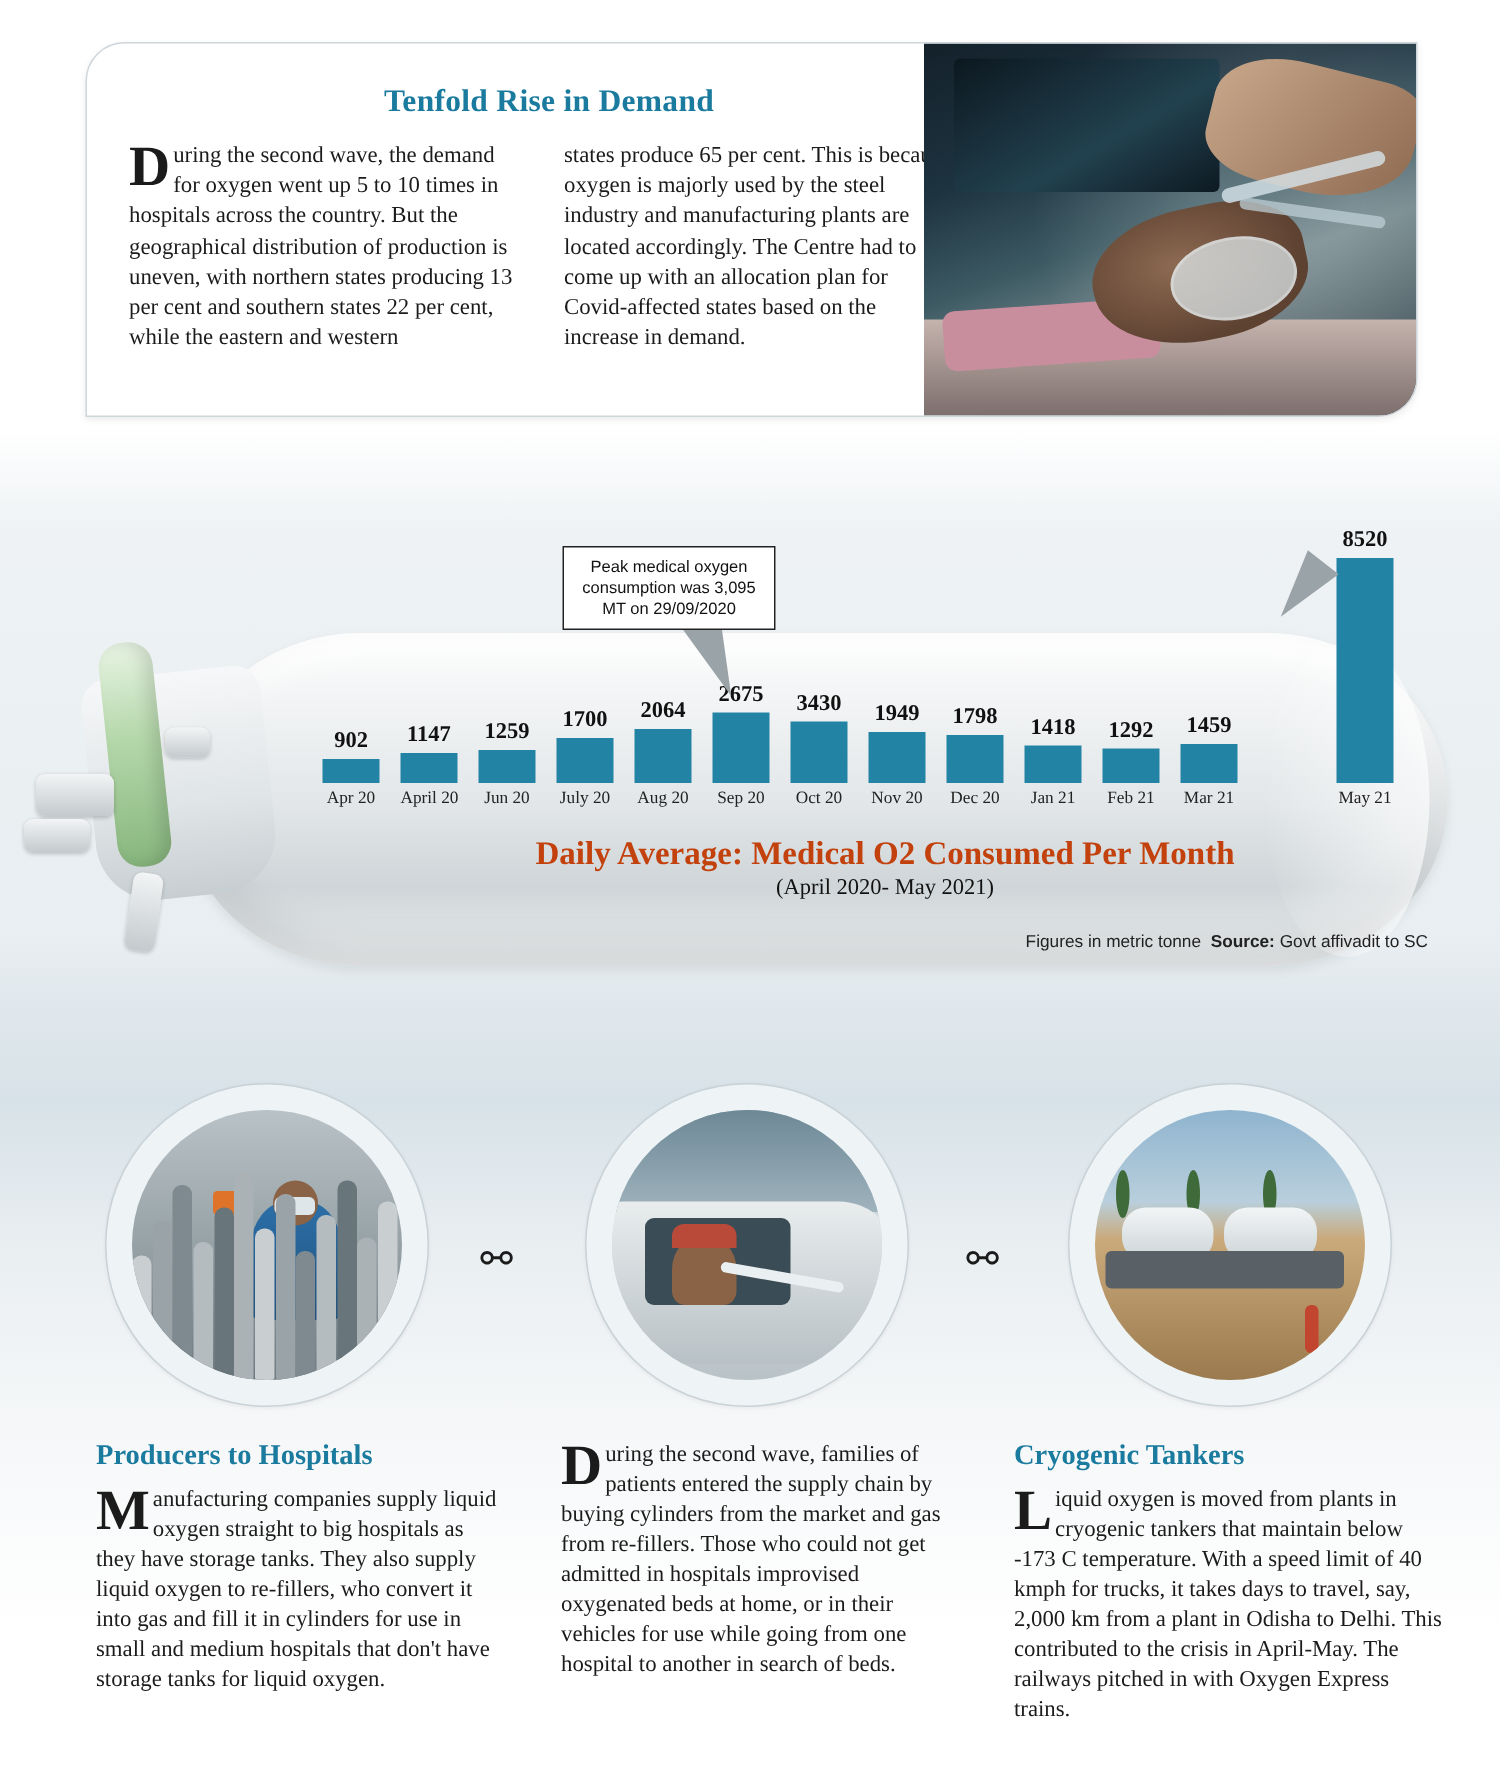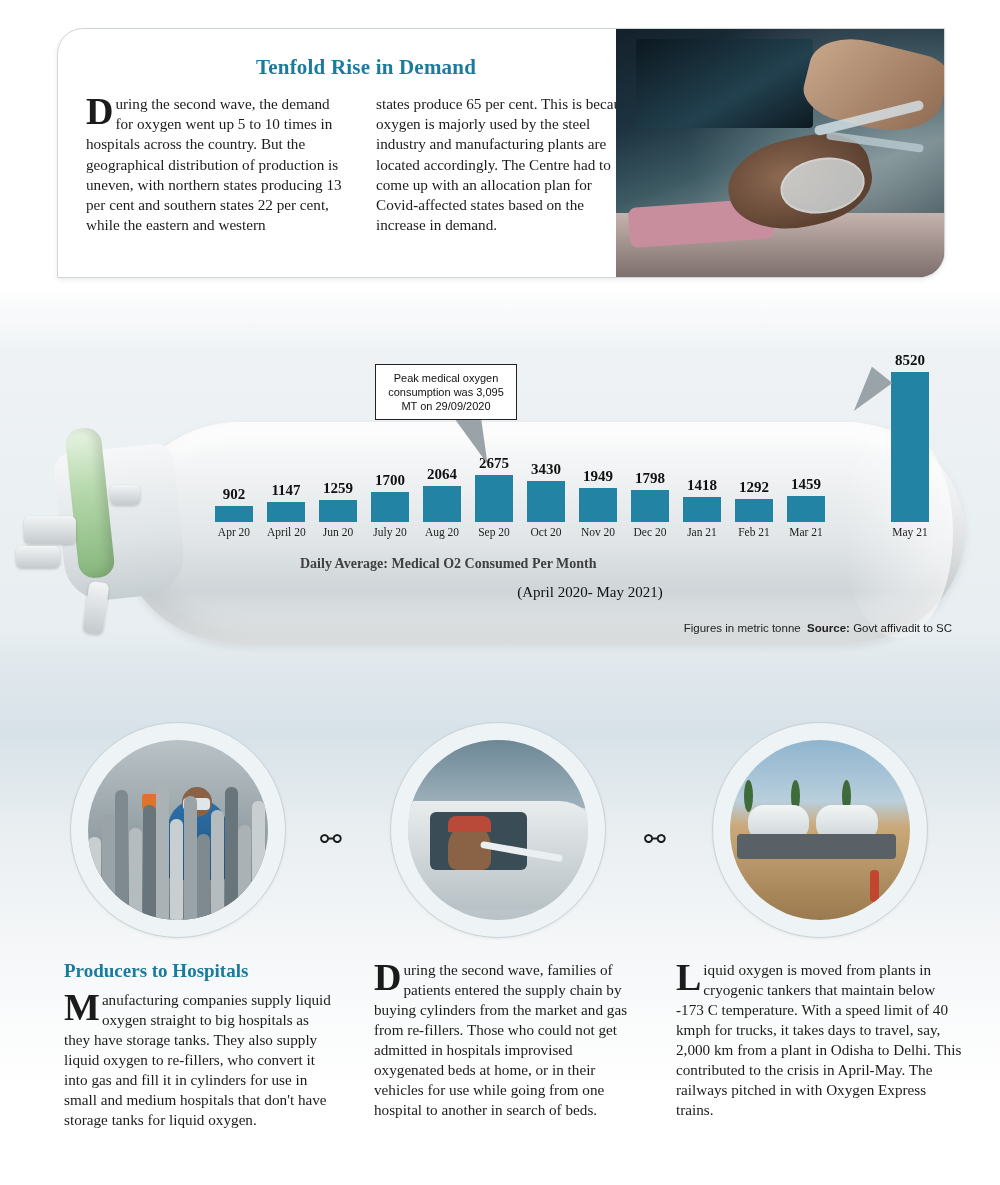--- a/index.html
+++ b/index.html
@@ -82,22 +82,22 @@
     position:absolute;background:#fff;border:1px solid #222;padding:6px 9px;
     font-family:"Liberation Sans",sans-serif;font-size:11px;line-height:1.28;color:#111;text-align:center;
   }
   .c1{left:375px;top:64px;width:122px;}
   .c2{left:735px;top:30px;width:128px;}
   .arrow{position:absolute;width:0;height:0;}
   .a1{left:463px;top:110px;border-left:14px solid transparent;border-right:14px solid transparent;border-top:56px solid #9aa3a8;transform:rotate(-22deg);}
   .a2{left:855px;top:70px;border-left:13px solid transparent;border-right:13px solid transparent;border-top:46px solid #9aa3a8;transform:rotate(38deg);}
 
   .chart-title{
-    position:absolute;left:300px;top:256px;width:580px;
-    font-family:"Liberation Serif",serif;font-weight:bold;font-size:14px;color:#404040;
+    position:absolute;left:300px;top:256px;width:580px;text-align:center;
+    font-family:"Liberation Serif",serif;font-weight:bold;font-size:22px;color:#c2410c;
   }
   .chart-sub{
     position:absolute;left:300px;top:284px;width:580px;text-align:center;
     font-family:"Liberation Serif",serif;font-size:15px;color:#111;
   }
   .chart-foot{
     position:absolute;right:48px;top:322px;font-family:"Liberation Sans",sans-serif;font-size:11.5px;color:#222;
   }
   .chart-foot b{font-weight:bold;}
 
@@ -327,15 +327,16 @@
 
 <div class="cols3">
   <div class="col3 k1">
     <h3>Producers to Hospitals</h3>
     <p><span class="dropcap">M</span><span>anufacturing companies supply liquid oxygen straight to big hospitals as they have storage tanks. They also supply liquid oxygen to re-fillers, who convert it into gas and fill it in cylinders for use in small and medium hospitals that don't have storage tanks for liquid oxygen.</span></p>
   </div>
   <div class="col3 k2">
     <p><span class="dropcap">D</span><span>uring the second wave, families of patients entered the supply chain by buying cylinders from the market and gas from re-fillers. Those who could not get admitted in hospitals improvised oxygenated beds at home, or in their vehicles for use while going from one hospital to another in search of beds.</span></p>
   </div>
   <div class="col3 k3">
+    <h3>Cryogenic Tankers</h3>
     <p><span class="dropcap">L</span><span>iquid oxygen is moved from plants in cryogenic tankers that maintain below -173 C temperature. With a speed limit of 40 kmph for trucks,  it takes days to travel, say, 2,000 km from a plant in Odisha to Delhi. This contributed to the crisis in April-May. The railways pitched in with Oxygen Express trains.</span></p>
   </div>
 </div>
 
 </body></html>

